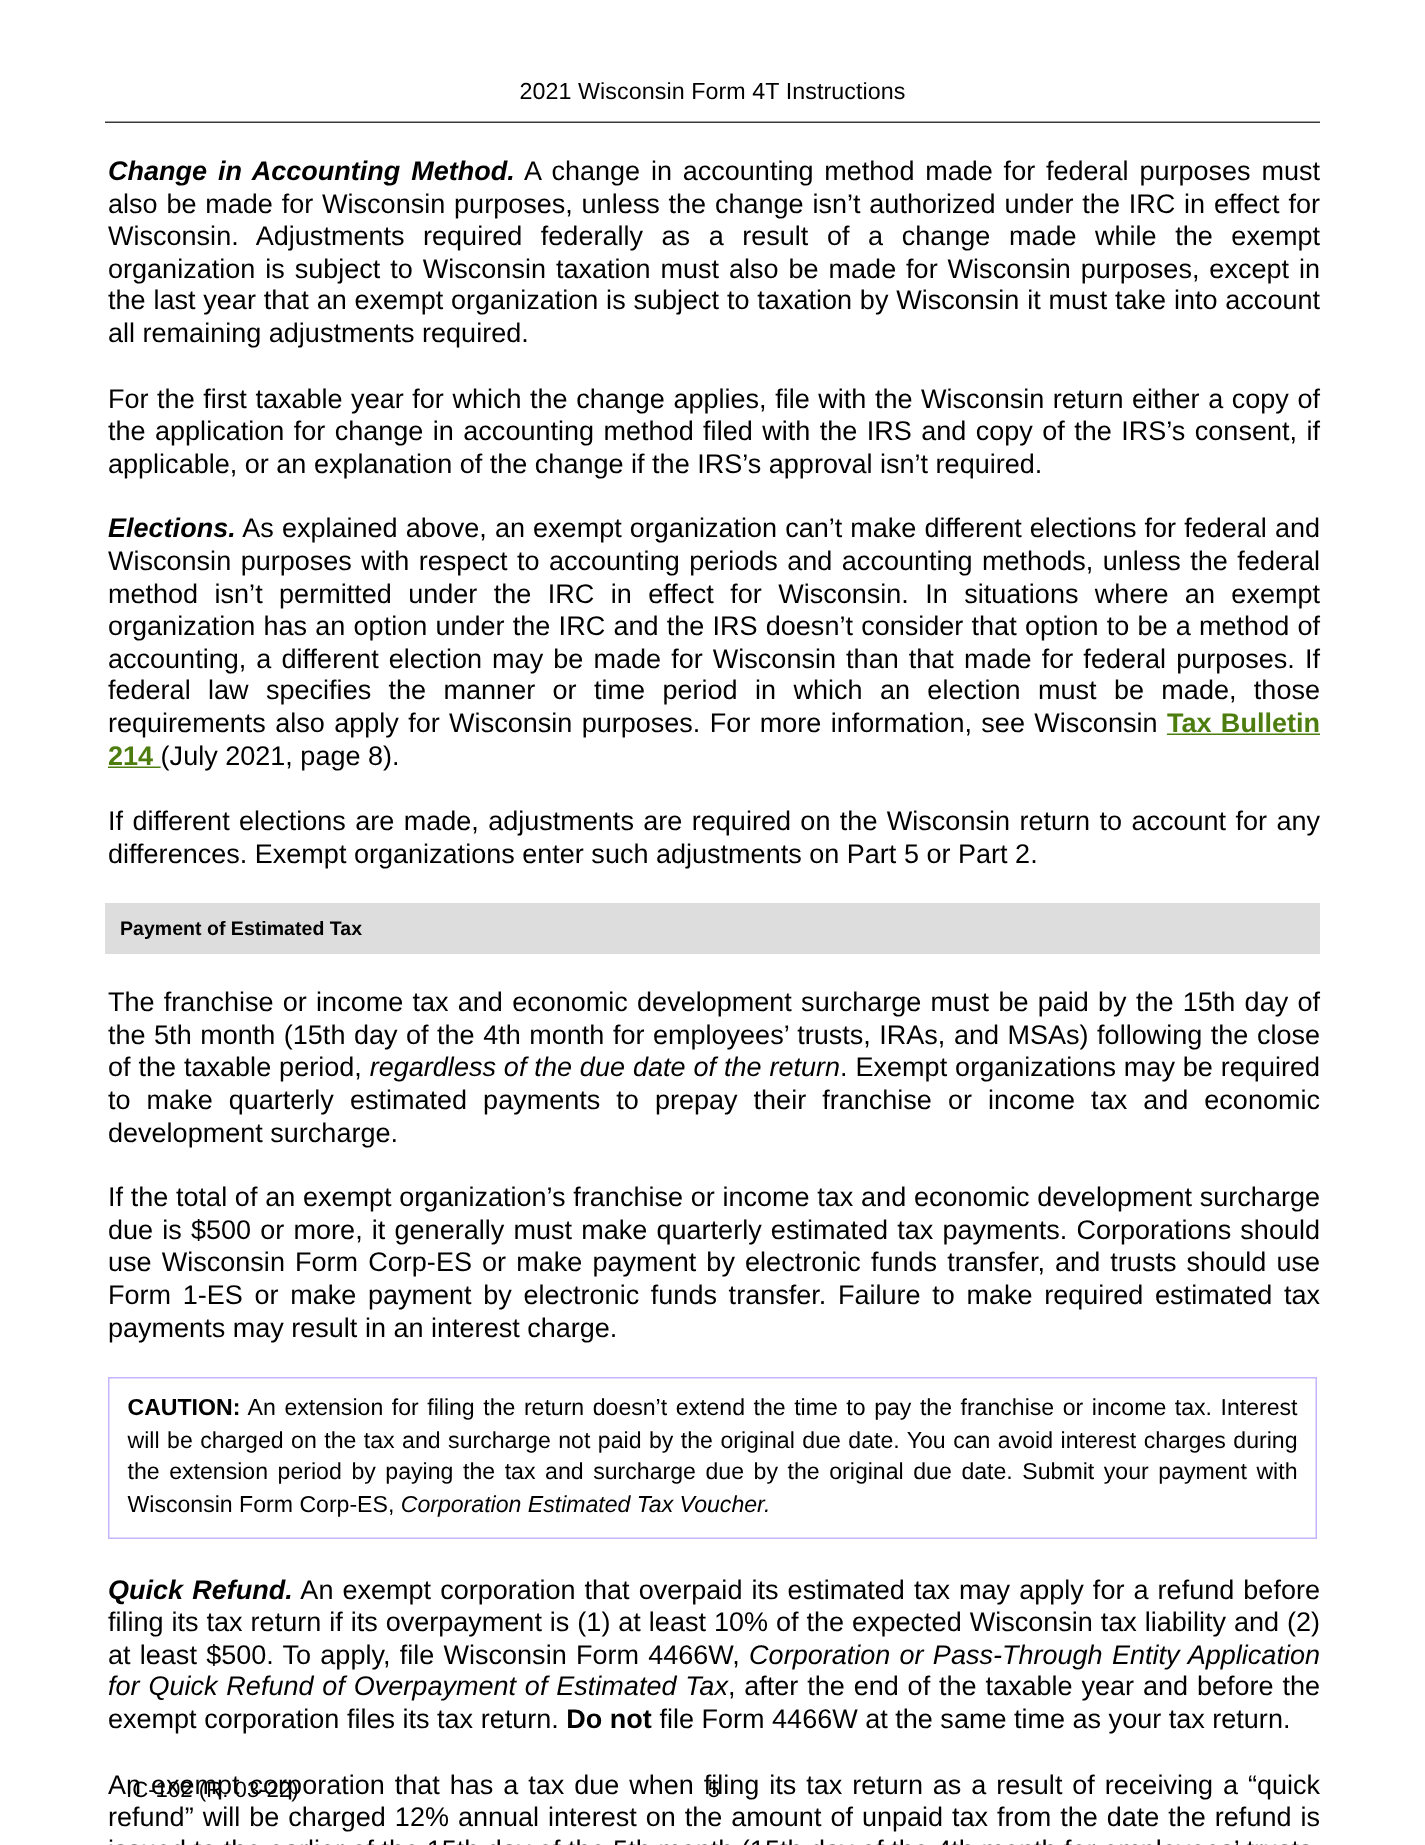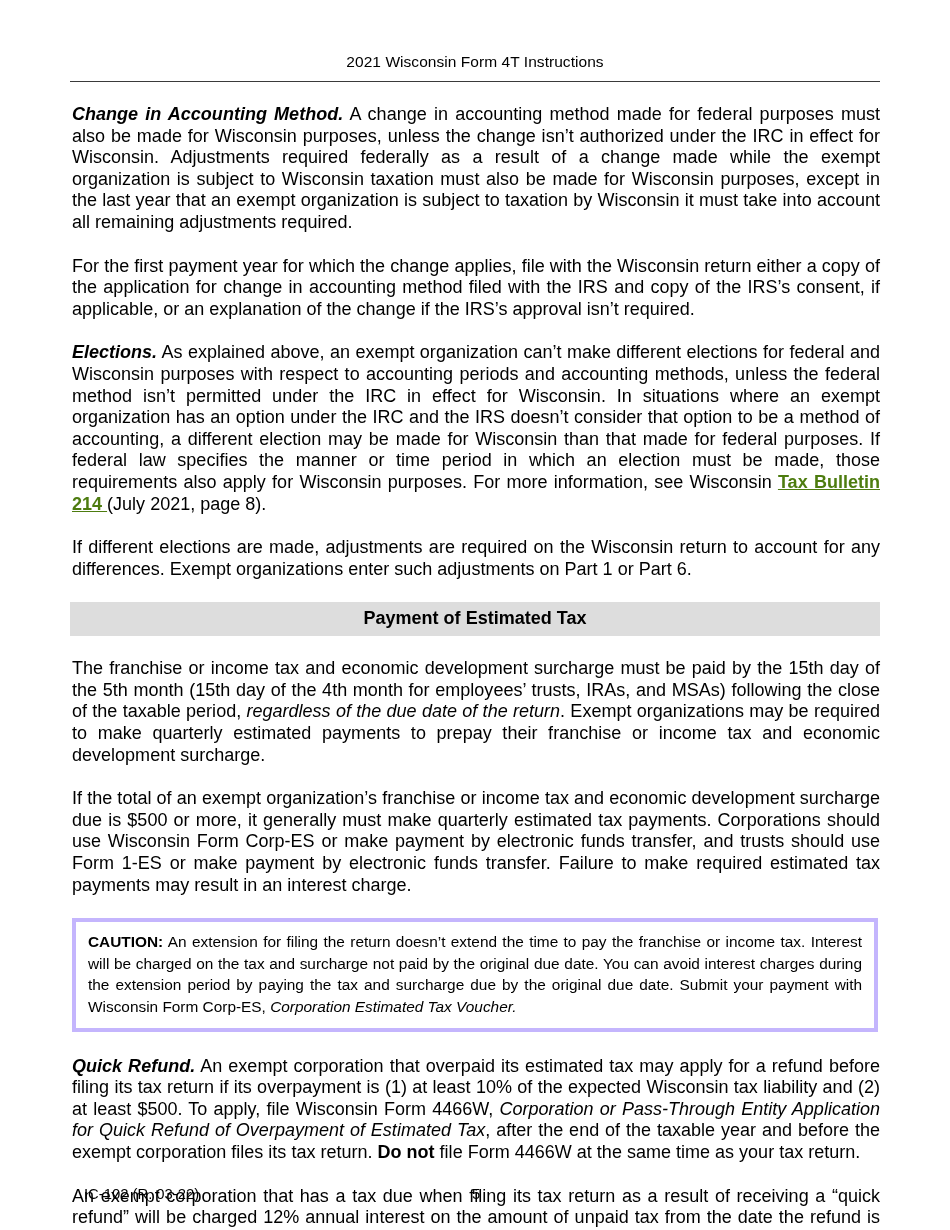--- a/index.html
+++ b/index.html
@@ -67,28 +67,27 @@
   }
   .section-band {
     background: #dddddd;
     margin: 0 0 22px 0;
     padding: 7px 10px 8px 10px;
     width: 810px;
     box-sizing: border-box;
     margin-left: -2px;
   }
   .section-band .section-title {
-    font-size: 18px;
+    font-size: 13px;
     font-weight: bold;
     line-height: 19px;
     letter-spacing: 0.02px;
-    text-align: center;
   }
   .caution-box {
-    border: 4px solid #c4b5fd;
+    border: 1px solid #c4b5fd;
     box-sizing: border-box;
     padding: 9px 12px 10px 12px;
     margin: 0 0 24px 0;
     width: 806px;
   }
   .caution-box p {
     margin: 0;
     font-size: 15.4px;
     line-height: 21.6px;
     text-align: justify;
@@ -125,25 +124,25 @@
 
   <div class="page-header">
     <span>2021 Wisconsin Form 4T Instructions</span>
   </div>
   <div class="header-rule"></div>
 
   <div class="content">
 
     <p class="body-text"><span class="lead">Change in Accounting Method.</span><span> A change in accounting method made for federal purposes must also be made for Wisconsin purposes, unless the change isn’t authorized under the IRC in effect for Wisconsin. Adjustments required federally as a result of a change made while the exempt organization is subject to Wisconsin taxation must also be made for Wisconsin purposes, except in the last year that an exempt organization is subject to taxation by Wisconsin it must take into account all remaining adjustments required.</span></p>
 
-    <p class="body-text">For the first payment year for which the change applies, file with the Wisconsin return either a copy of the application for change in accounting method filed with the IRS and copy of the IRS’s consent, if applicable, or an explanation of the change if the IRS’s approval isn’t required.</p>
+    <p class="body-text">For the first taxable year for which the change applies, file with the Wisconsin return either a copy of the application for change in accounting method filed with the IRS and copy of the IRS’s consent, if applicable, or an explanation of the change if the IRS’s approval isn’t required.</p>
 
     <p class="body-text"><span class="lead">Elections.</span><span> As explained above, an exempt organization can’t make different elections for federal and Wisconsin purposes with respect to accounting periods and accounting methods, unless the federal method isn’t permitted under the IRC in effect for Wisconsin. In situations where an exempt organization has an option under the IRC and the IRS doesn’t consider that option to be a method of accounting, a different election may be made for Wisconsin than that made for federal purposes. If federal law specifies the manner or time period in which an election must be made, those requirements also apply for Wisconsin purposes. For more information, see Wisconsin </span><a class="doclink" href="#">Tax Bulletin 214 </a><span>(July 2021, page 8).</span></p>
 
-    <p class="body-text">If different elections are made, adjustments are required on the Wisconsin return to account for any differences. Exempt organizations enter such adjustments on Part 1 or Part 6.</p>
+    <p class="body-text">If different elections are made, adjustments are required on the Wisconsin return to account for any differences. Exempt organizations enter such adjustments on Part 5 or Part 2.</p>
 
     <div class="section-band">
       <div class="section-title">Payment of Estimated Tax</div>
     </div>
 
     <p class="body-text"><span>The franchise or income tax and economic development surcharge must be paid by the 15th day of the 5th month (15th day of the 4th month for employees’ trusts, IRAs, and MSAs) following the close of the taxable period, </span><span class="ital">regardless of the due date of the return</span><span>. Exempt organizations may be required to make quarterly estimated payments to prepay their franchise or income tax and economic development surcharge.</span></p>
 
     <p class="body-text">If the total of an exempt organization’s franchise or income tax and economic development surcharge due is $500 or more, it generally must make quarterly estimated tax payments. Corporations should use Wisconsin Form Corp-ES or make payment by electronic funds transfer, and trusts should use Form 1-ES or make payment by electronic funds transfer. Failure to make required estimated tax payments may result in an interest charge.</p>
 
     <div class="caution-box">

